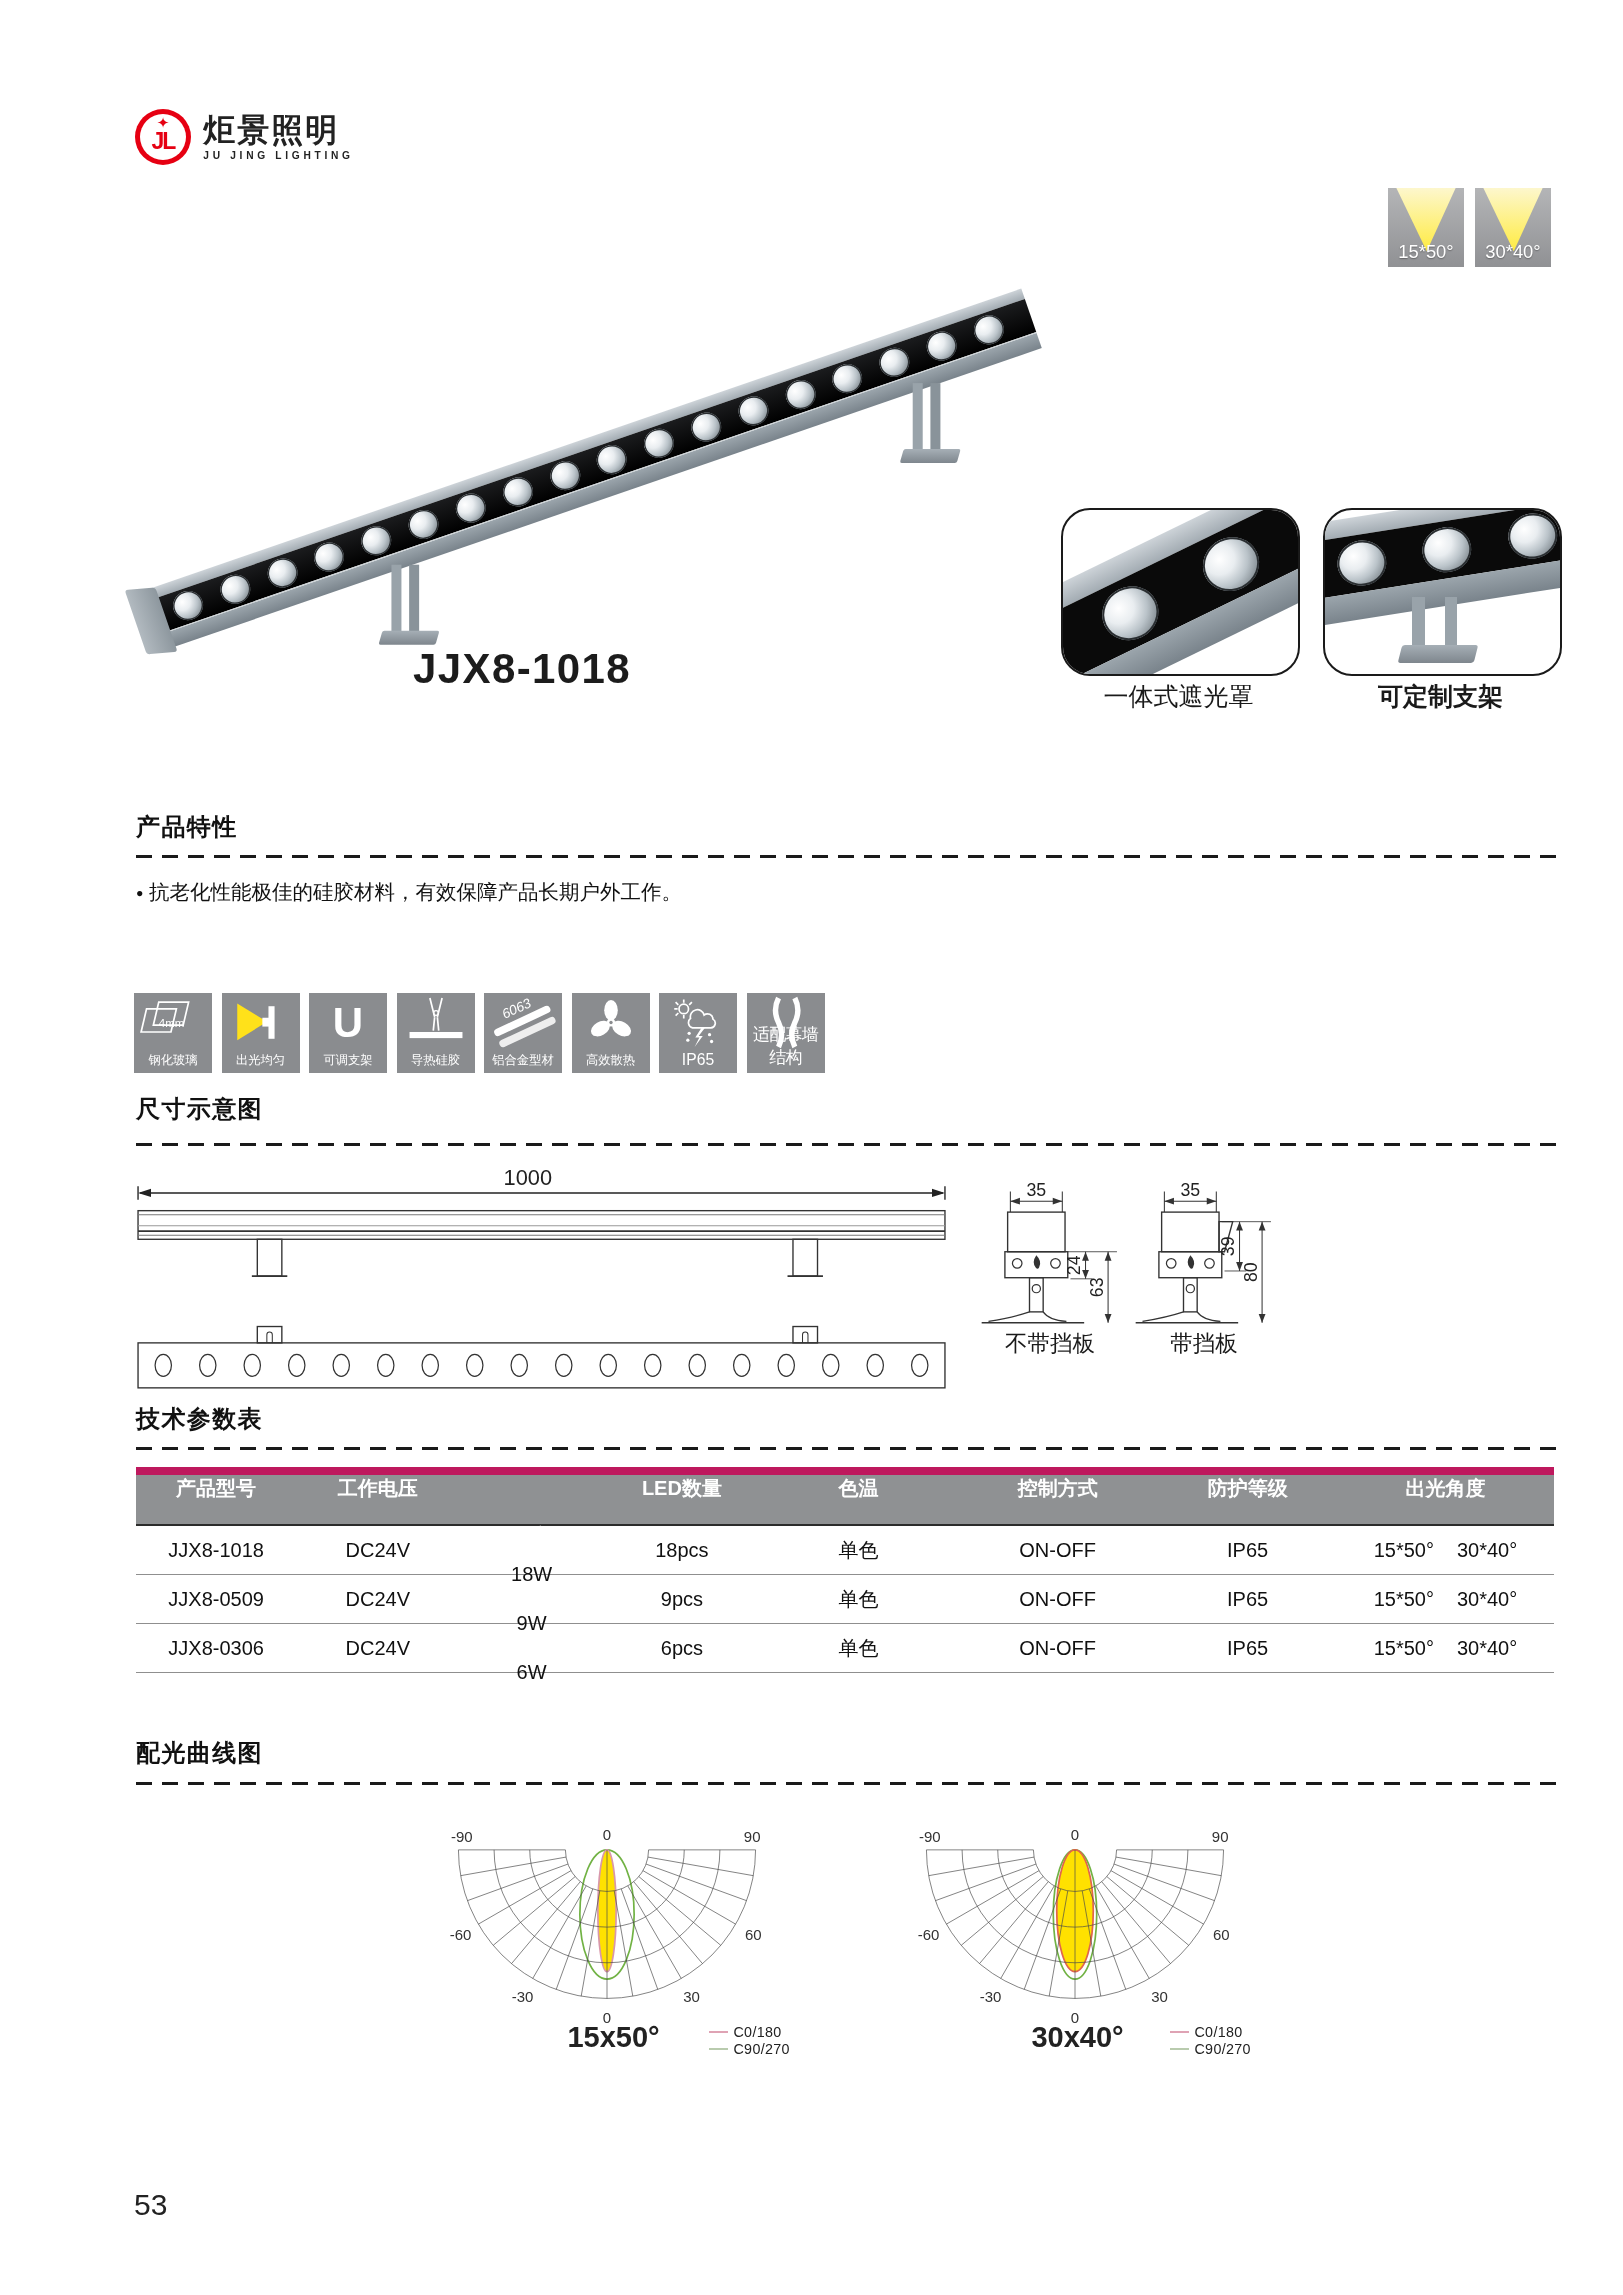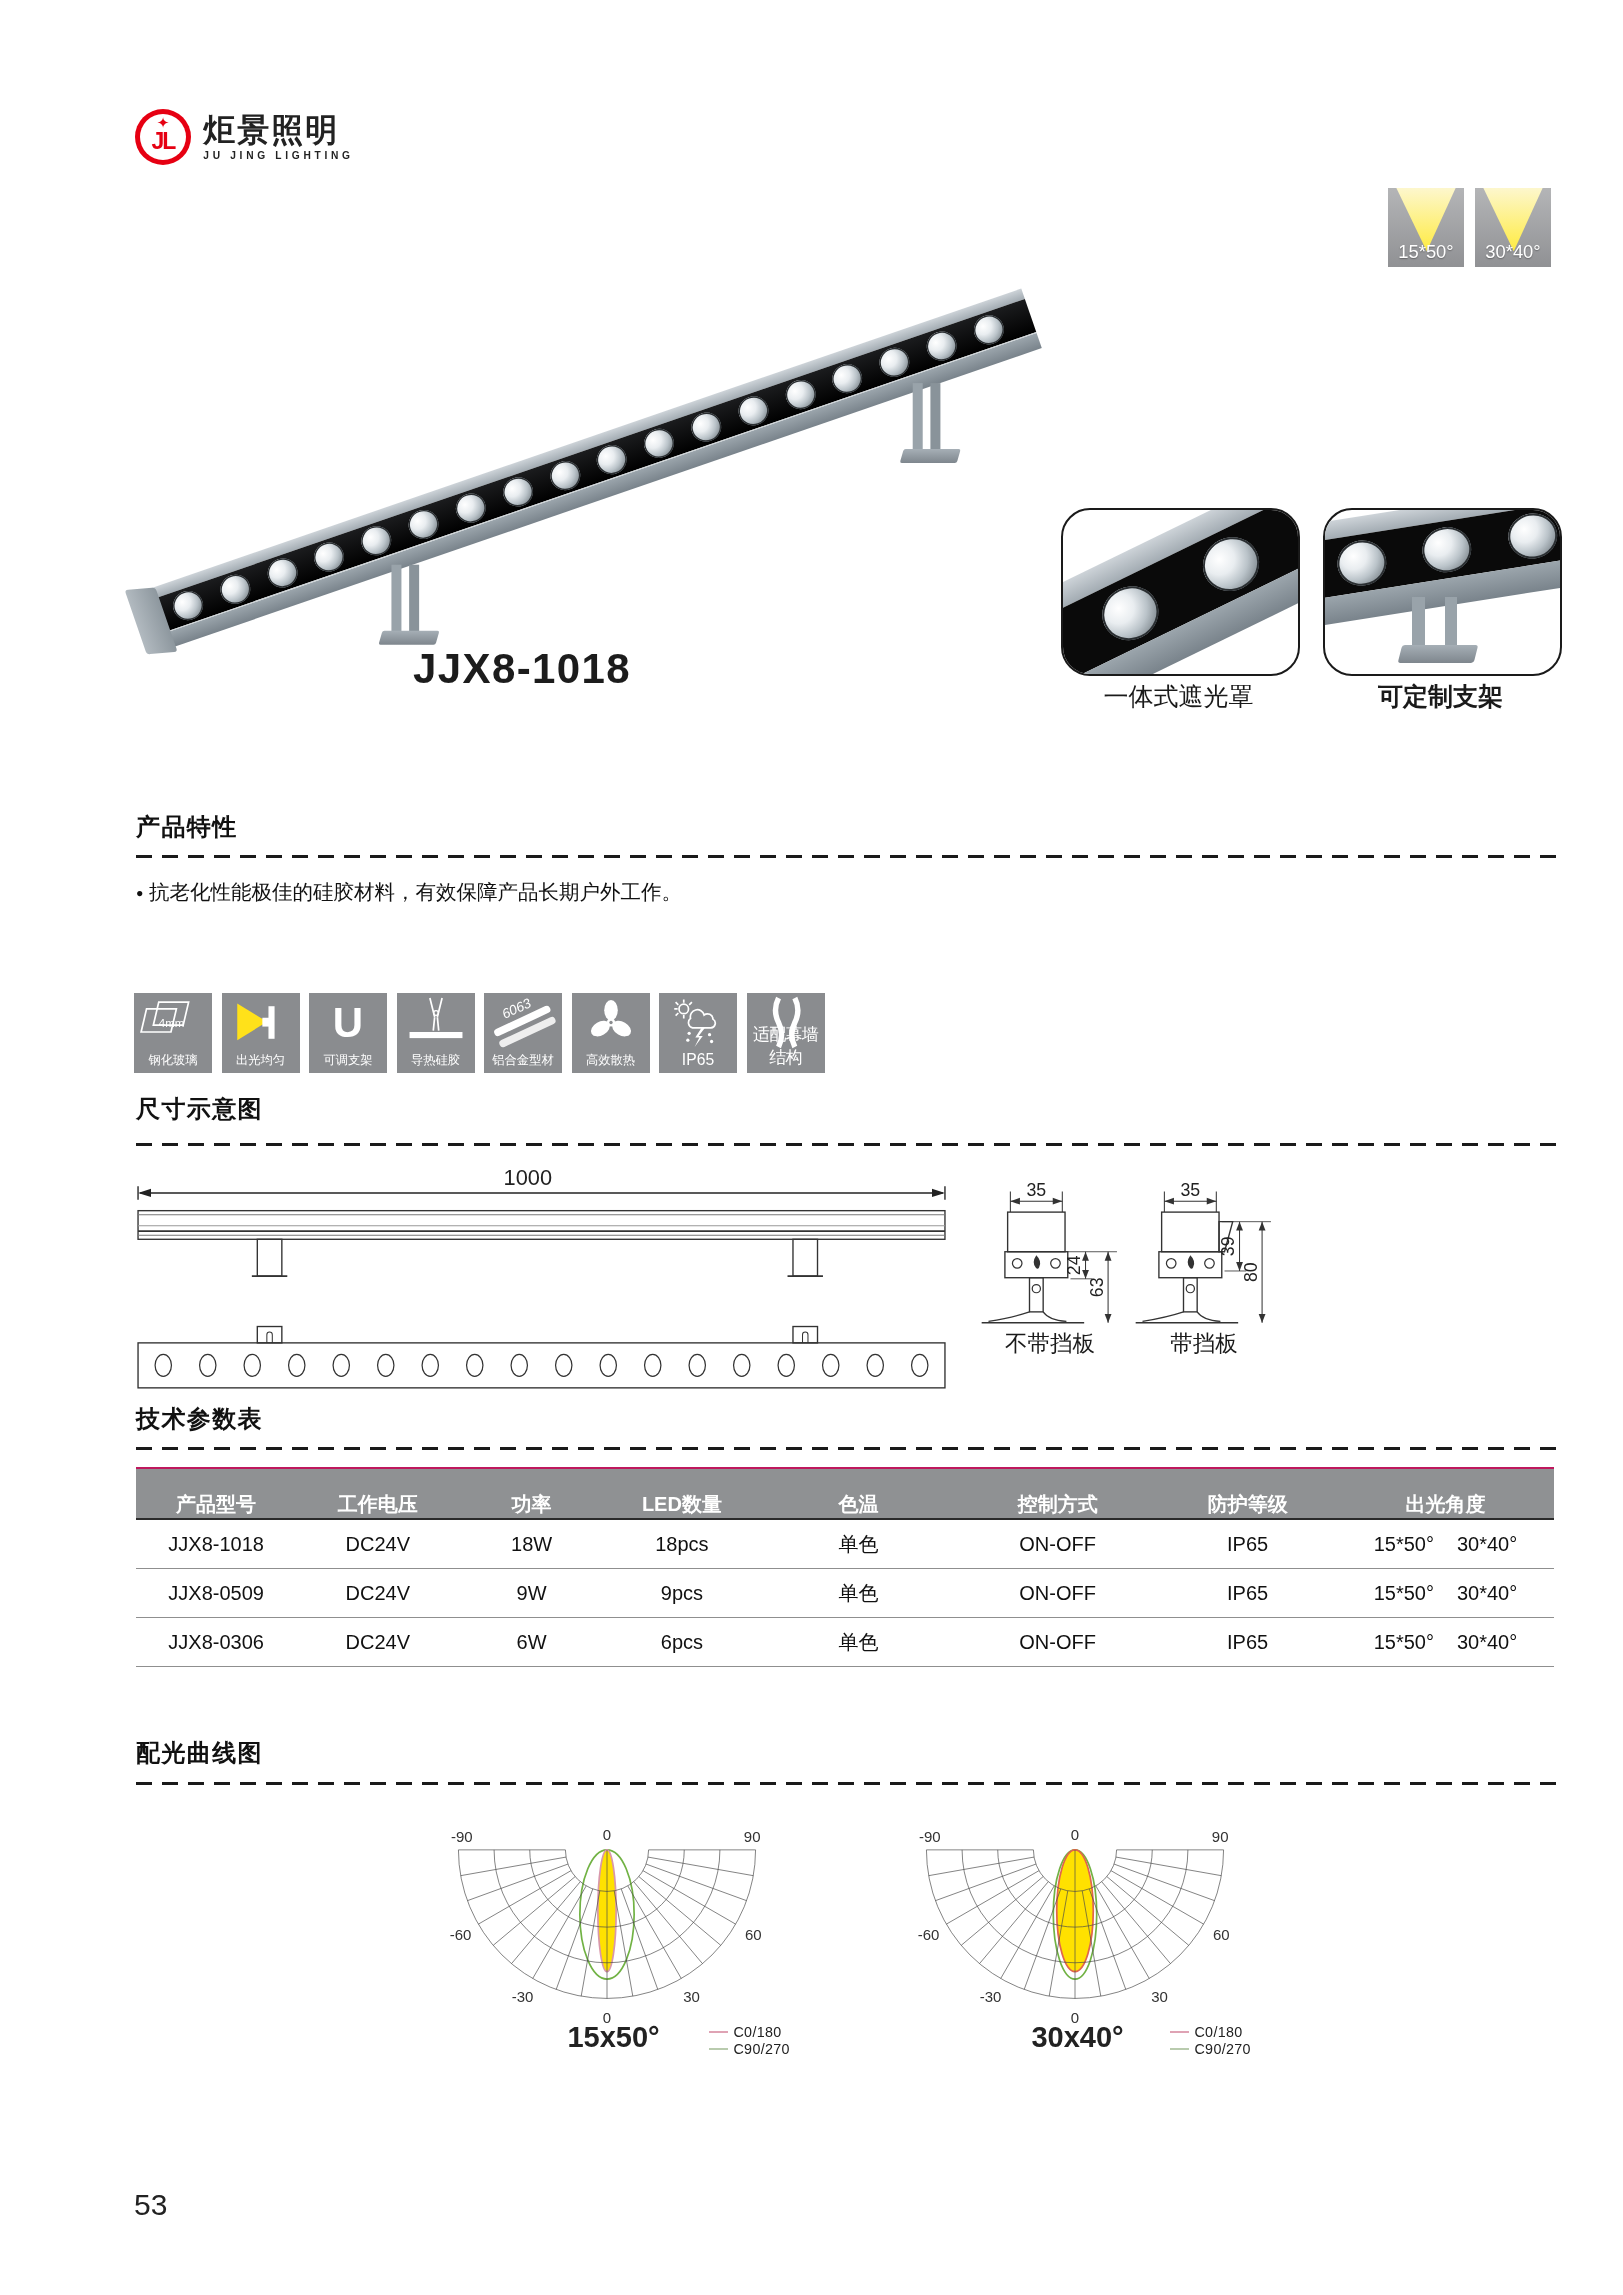--- a/index.html
+++ b/index.html
@@ -86,26 +86,26 @@
   .frontview{position:absolute;left:136px;top:1167px;width:811px;height:225px;}
   .sidediag{position:absolute;width:164px;height:147px;top:1182px;}
   .sidediag-a{left:968px;}
   .sidediag-b{left:1122px;}
   .side-cap{position:absolute;top:1328px;width:164px;text-align:center;font-size:22.5px;color:#1a1a1a;}
   .side-cap-a{left:968px;}
   .side-cap-b{left:1122px;}
 
   
   .spec-table{position:absolute;left:136px;top:1467px;width:1418px;}
-  .spec-head{display:flex;align-items:flex-end;height:49px;background:#8f9193;
-             border-top:2px solid #be185d;border-bottom:2px solid #2b2b2b;}
+  .spec-head{display:flex;align-items:flex-start;height:49px;background:#8f9193;
+             border-top:8px solid #be185d;border-bottom:2px solid #2b2b2b;}
   .spec-head .cell{color:#fff;font-weight:bold;font-size:20px;text-align:center;}
   .spec-row{display:flex;align-items:center;height:48px;border-bottom:1.4px solid #8f8f8f;font-size:20px;color:#111;}
   .cell{text-align:center;}
-  .c0{width:11.3%;} .c1{width:11.5%;} .c2{width:10.2%;} .c3{width:11%;}
+  .c0{width:11.3%;} .c1{width:11.5%;} .c2{width:10.2%;margin-top:48px;} .c3{width:11%;}
   .c4{width:13.9%;} .c5{width:14.2%;} .c6{width:12.6%;} .c7{width:15.3%;}
   .angles{display:flex;justify-content:center;gap:23px;}
 
   
   .chart{position:absolute;width:368px;height:225px;top:1828px;}
   .chart-0{left:423px;} .chart-1{left:891px;}
   .chart-title{position:absolute;top:2021px;width:177px;text-align:center;font-size:29px;font-weight:bold;color:#222;}
   .chart-title-0{left:525px;} .chart-title-1{left:989px;}
   .legend{position:absolute;top:2023px;}
   .legend-0{left:709px;} .legend-1{left:1170px;}

